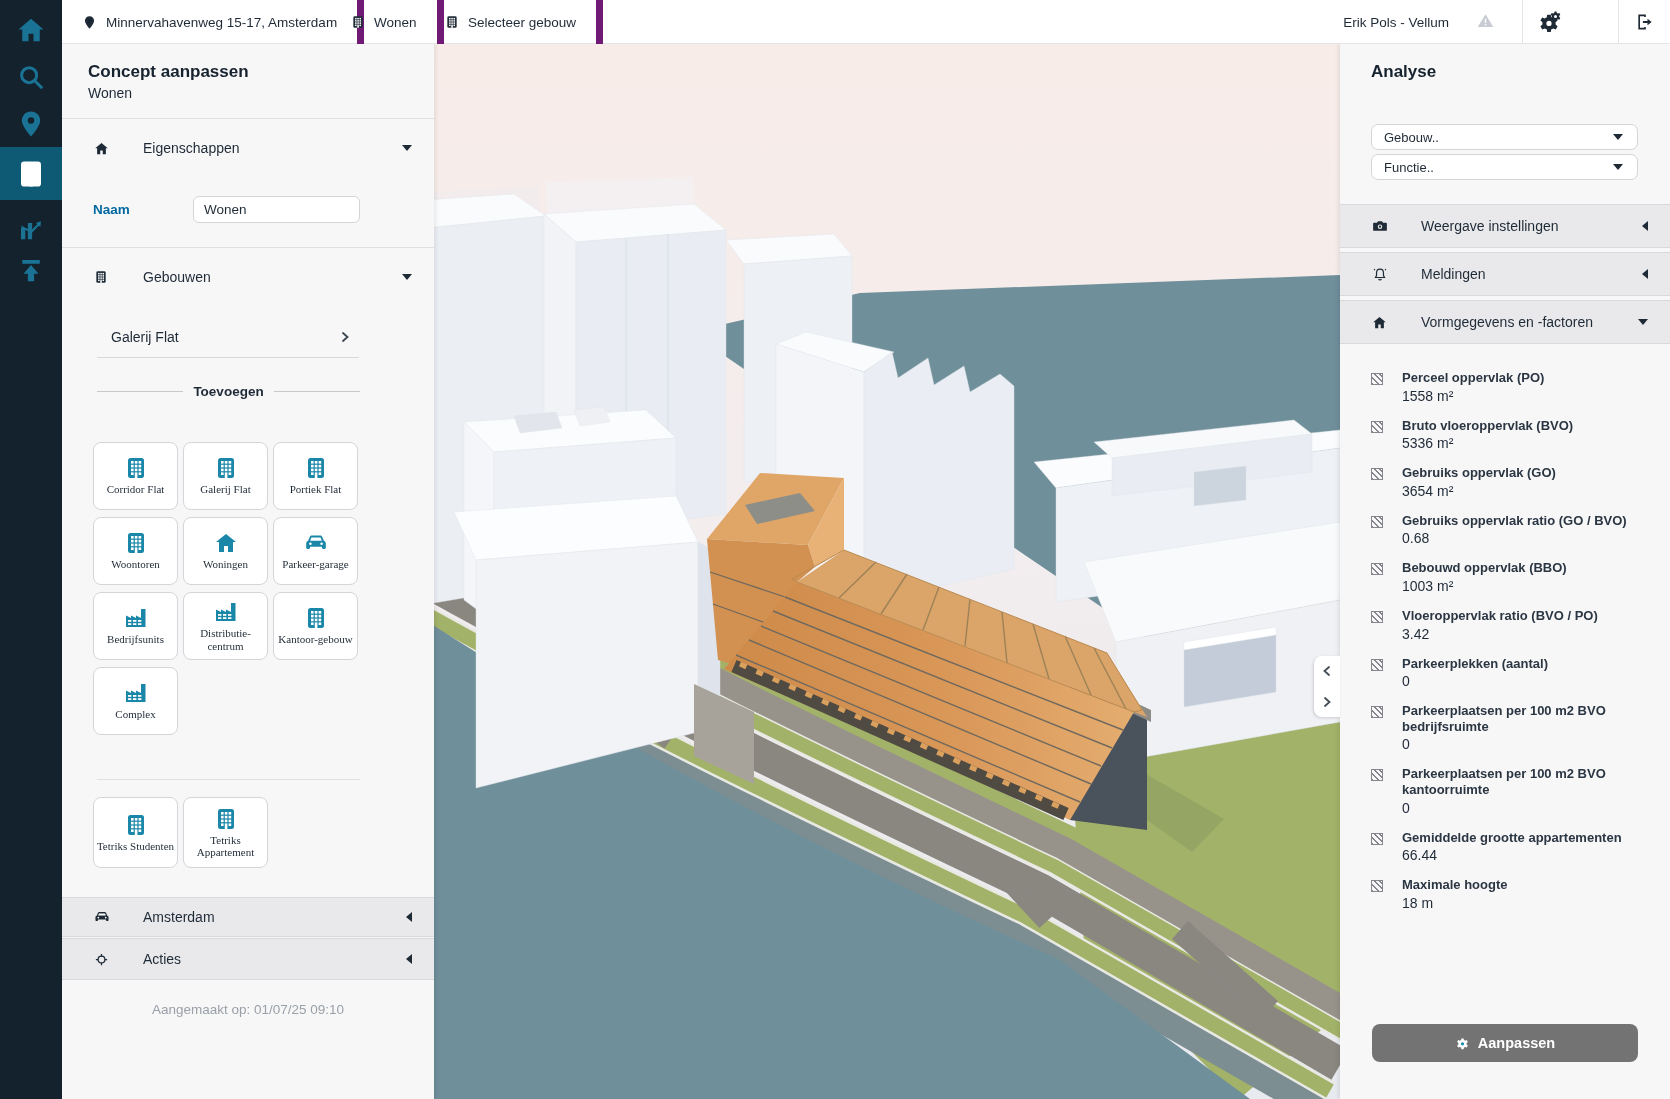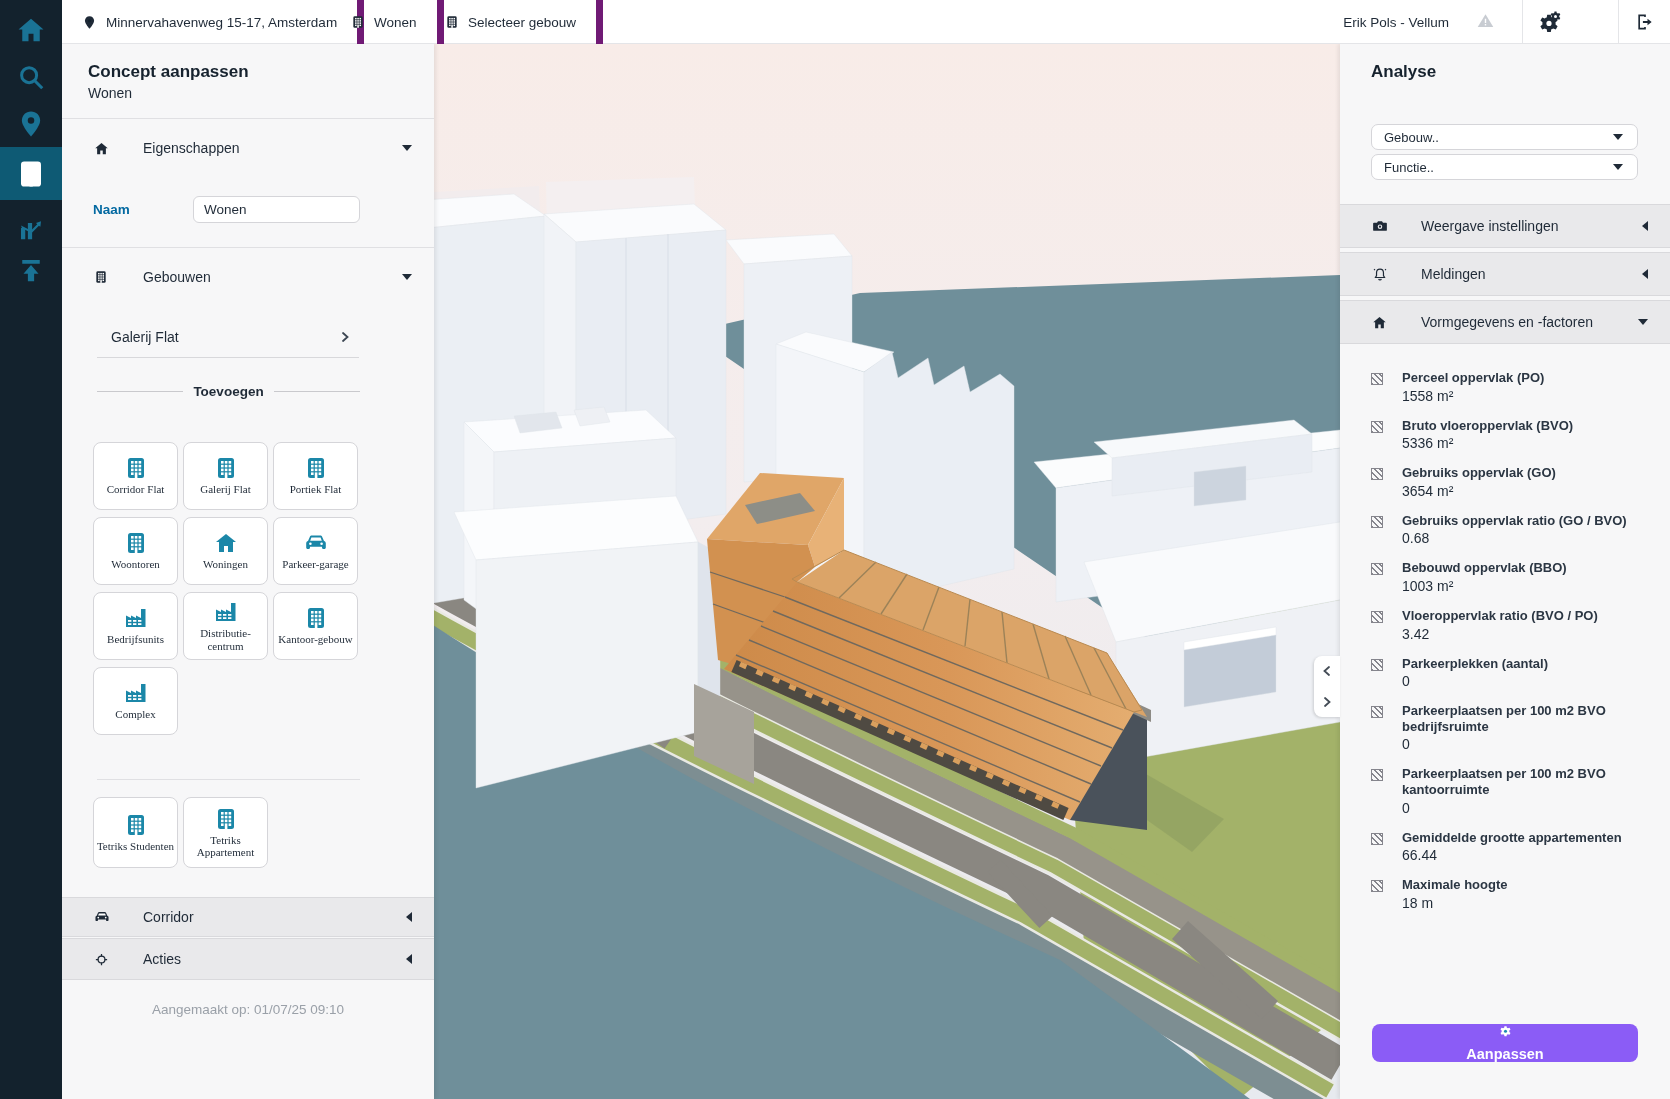--- a/index.html
+++ b/index.html
@@ -63,24 +63,24 @@
   
   .select { position:absolute; left:31px; width:267px; height:26px; background:#fff; border:1px solid #d5d5d9;
     border-radius:7px; display:flex; align-items:center; padding:0 12px; font-size:13px; color:#1f2a37; cursor:pointer; }
   .select .caret { right:14px; }
   #metrics { left:31px; top:301px; width:280px; padding-top:25px; }
   .metric { position:relative; padding-left:31px; margin-bottom:14px; }
   .m-ico { position:absolute; left:0; top:3px; width:12px; height:12px; border:1px solid #85858d;
     background:repeating-linear-gradient(45deg,#85858d 0 1.3px,transparent 1.3px 4px); }
   .m-label { font-size:13px; font-weight:bold; color:#2b3643; line-height:1.2; }
   .m-value { font-size:14px; color:#1f2a37; margin-top:2px; }
-  #apply-btn { position:absolute; left:32px; bottom:37px; width:266px; height:38px; background:#8b5cf6;
+  #apply-btn { position:absolute; left:32px; bottom:37px; width:266px; height:38px; background:#737373;
     border:none; border-radius:8px; color:#fff; font-size:14.5px; font-weight:bold;
     font-family:"Liberation Sans", sans-serif; cursor:pointer; display:flex; align-items:center;
-    justify-content:center; gap:8px;flex-direction:column; }
+    justify-content:center; gap:8px; }
 
   
   #viewport { left:394px; top:44px; width:946px; height:1055px; z-index:1; }
   #viewport svg { display:block; }
   #vp-collapse { left:1314px; top:656px; width:26px; height:61px; background:#fff; border-radius:8px 0 0 8px;
     box-shadow:-1px 1px 3px rgba(0,0,0,.15); z-index:25; display:flex; flex-direction:column; }
   #vp-collapse .vbtn { flex:1; display:flex; align-items:center; justify-content:center; cursor:pointer; }
 </style>
 </head>
 <body>
@@ -524,21 +524,21 @@
       <span class="c-label">Tetriks Appartement</span>
       </div>
   </div>
 
   <div class="abs sec-head gray" style="top:853px">
     <span class="s-ico">
       <svg width="16" height="16" viewBox="0 0 24 24" fill="#1f2a37">
           <use href="#i-car"></use>
         </svg>
       </span>
-    <span class="s-label">Corridor</span>
+    <span class="s-label">Amsterdam</span>
     <span class="caret left"></span>
   </div>
   <div class="abs sec-head gray" style="top:894px; height:42px">
     <span class="s-ico">
       <svg width="15" height="15" viewBox="0 0 24 24" stroke="#1f2a37" fill="#1f2a37">
           <use href="#i-target"></use>
         </svg>
       </span>
     <span class="s-label">Acties</span>
     <span class="caret left"></span>

